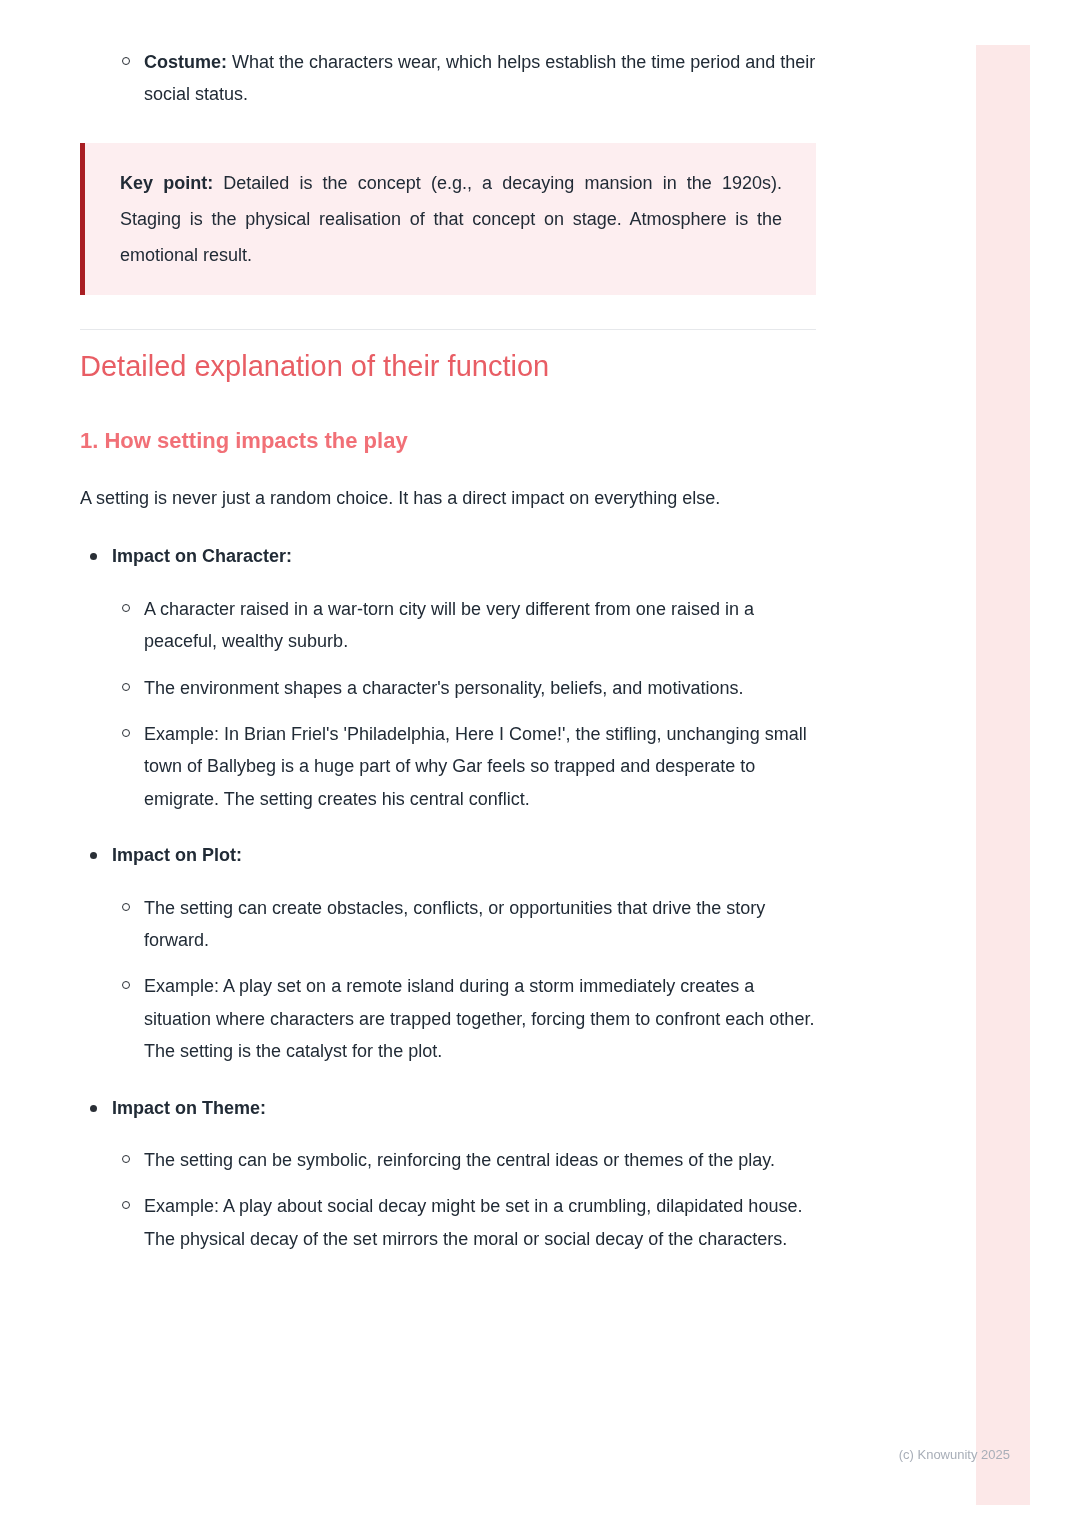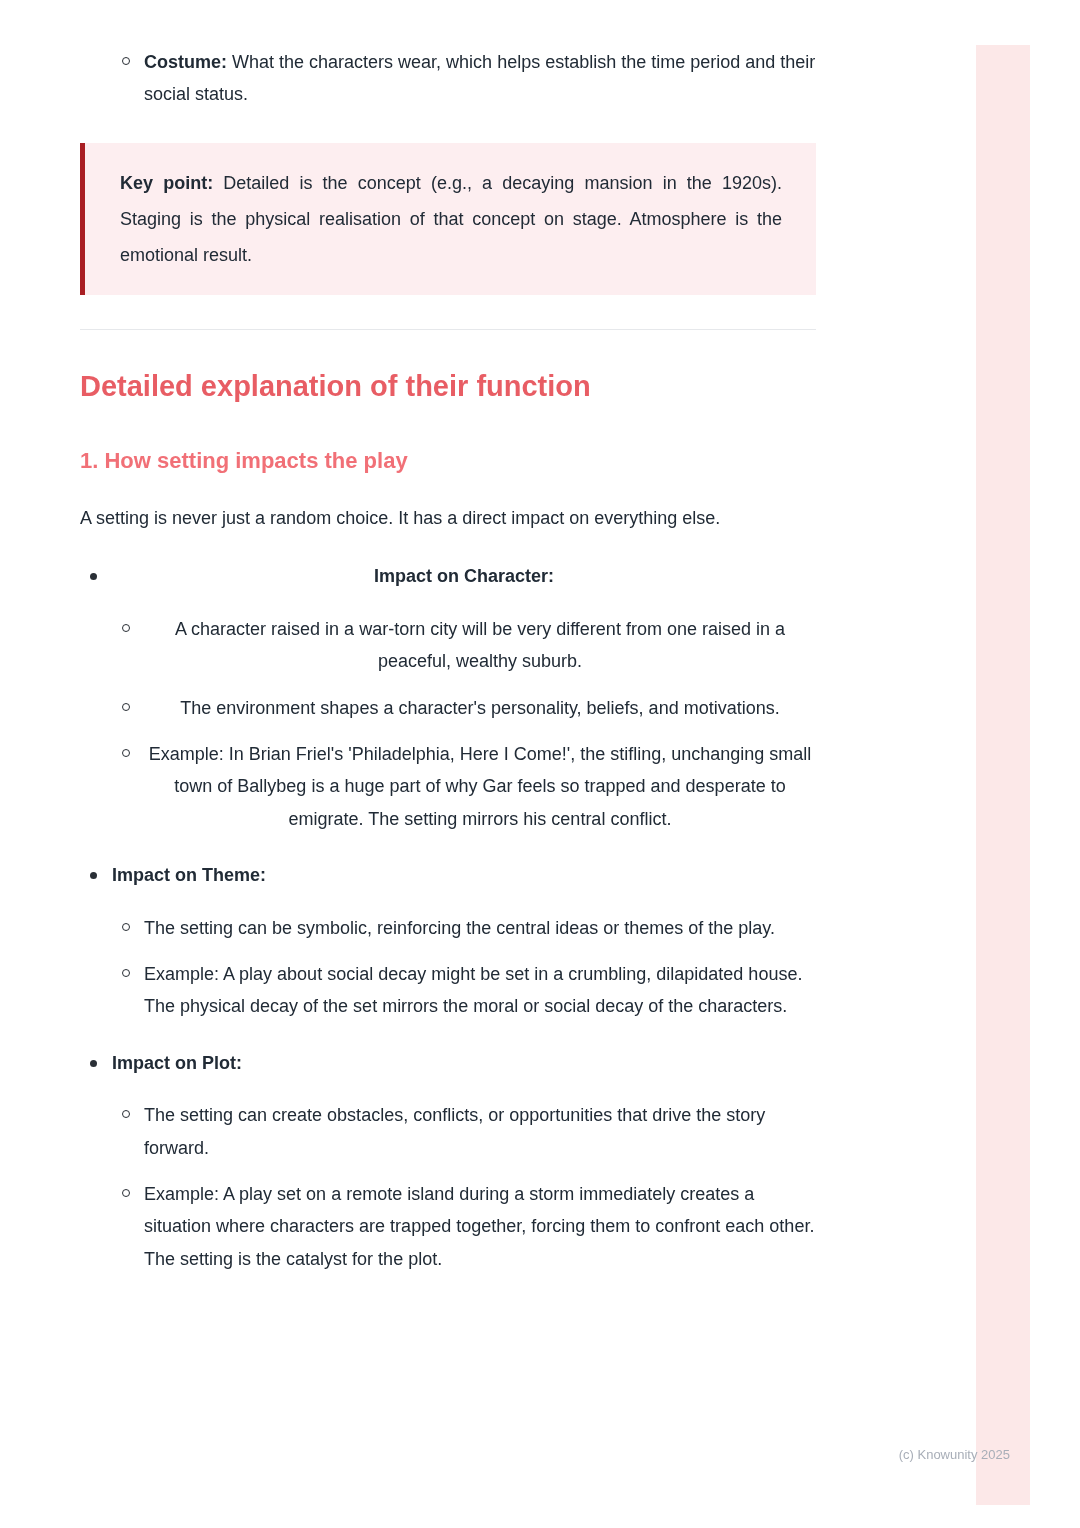--- a/index.html
+++ b/index.html
@@ -55,40 +55,40 @@
   .callout-text {
     text-align:justify;
     line-height:2.0;
   }
   hr.divider {
     border:none;
     border-top:1px solid #e6e8eb;
     margin-top:34px;
   }
   h1.sec-heading {
-    margin-top:38px;
+    margin-top:18px;
     font-size:29px;
     line-height:1.3;
-    font-weight:700;
+    font-weight:400;
     color:var(--accent-heading, #e85d64);
   }
   h2.subsec-heading {
     margin-top:42px;
     font-size:22px;
     line-height:1.3;
     font-weight:700;
     color:var(--accent-subheading, #f17077);
   }
   p.intro {
     margin-top:26px;
     text-align:justify;
   }
   .impact-sections { margin-top:26px; }
   .impact-section { margin-top:24px; }
-  .impact-section:first-child { margin-top:12px;text-align:center; }
+  .impact-section:first-child { margin-top:12px; }
   .footer {
     position:absolute;
     right:70px; bottom:66px;
     font-size:13px;
     color:var(--footer-text, #a8aeb8);
     z-index:2;
     margin-left:12px;
   }
   .seg-b { font-weight:700; }
   .seg-i { }
@@ -118,35 +118,35 @@
     <h2 class="subsec-heading">1. How setting impacts the play</h2>
 
     <p class="intro">A setting is never just a random choice. It has a direct impact on everything else.</p>
 
     <div class="impact-sections">
         <div class="impact-section">
           <div class="l1-item"><span class="bullet-dot"></span><span class="l1-text">Impact on Character:</span></div>
           <div class="sub-list">
             <div class="l2-item"><span class="bullet-circle"></span><span class="l2-text"><span>A character raised in a war-torn city will be very different from one raised in a peaceful, wealthy suburb.</span></span></div>
             <div class="l2-item"><span class="bullet-circle"></span><span class="l2-text"><span>The environment shapes a character's personality, beliefs, and motivations.</span></span></div>
-            <div class="l2-item"><span class="bullet-circle"></span><span class="l2-text"><span class="seg-i">Example:</span><span> In Brian Friel's 'Philadelphia, Here I Come!', the stifling, unchanging small town of Ballybeg is a huge part of why Gar feels so trapped and desperate to emigrate. The setting </span><span class="seg-i">mirrors</span><span> his central conflict.</span></span></div>
+            <div class="l2-item"><span class="bullet-circle"></span><span class="l2-text"><span class="seg-i">Example:</span><span> In Brian Friel's 'Philadelphia, Here I Come!', the stifling, unchanging small town of Ballybeg is a huge part of why Gar feels so trapped and desperate to emigrate. The setting </span><span class="seg-i">creates</span><span> his central conflict.</span></span></div>
+          </div>
+        </div>
+        <div class="impact-section">
+          <div class="l1-item"><span class="bullet-dot"></span><span class="l1-text">Impact on Plot:</span></div>
+          <div class="sub-list">
+            <div class="l2-item"><span class="bullet-circle"></span><span class="l2-text"><span>The setting can create obstacles, conflicts, or opportunities that drive the story forward.</span></span></div>
+            <div class="l2-item"><span class="bullet-circle"></span><span class="l2-text"><span class="seg-i">Example:</span><span> A play set on a remote island during a storm immediately creates a situation where characters are trapped together, forcing them to confront each other. The setting </span><span class="seg-i">is</span><span> the catalyst for the plot.</span></span></div>
           </div>
         </div>
         <div class="impact-section">
           <div class="l1-item"><span class="bullet-dot"></span><span class="l1-text">Impact on Theme:</span></div>
           <div class="sub-list">
             <div class="l2-item"><span class="bullet-circle"></span><span class="l2-text"><span>The setting can be symbolic, reinforcing the central ideas or themes of the play.</span></span></div>
             <div class="l2-item"><span class="bullet-circle"></span><span class="l2-text"><span class="seg-i">Example:</span><span> A play about social decay might be set in a crumbling, dilapidated house. The physical decay of the set mirrors the moral or social decay of the characters.</span></span></div>
-          </div>
-        </div>
-        <div class="impact-section">
-          <div class="l1-item"><span class="bullet-dot"></span><span class="l1-text">Impact on Plot:</span></div>
-          <div class="sub-list">
-            <div class="l2-item"><span class="bullet-circle"></span><span class="l2-text"><span>The setting can create obstacles, conflicts, or opportunities that drive the story forward.</span></span></div>
-            <div class="l2-item"><span class="bullet-circle"></span><span class="l2-text"><span class="seg-i">Example:</span><span> A play set on a remote island during a storm immediately creates a situation where characters are trapped together, forcing them to confront each other. The setting </span><span class="seg-i">is</span><span> the catalyst for the plot.</span></span></div>
           </div>
         </div>
       </div>
 
   </div>
 
   <div class="footer">(c) Knowunity 2025</div>
 
 </div>
 

